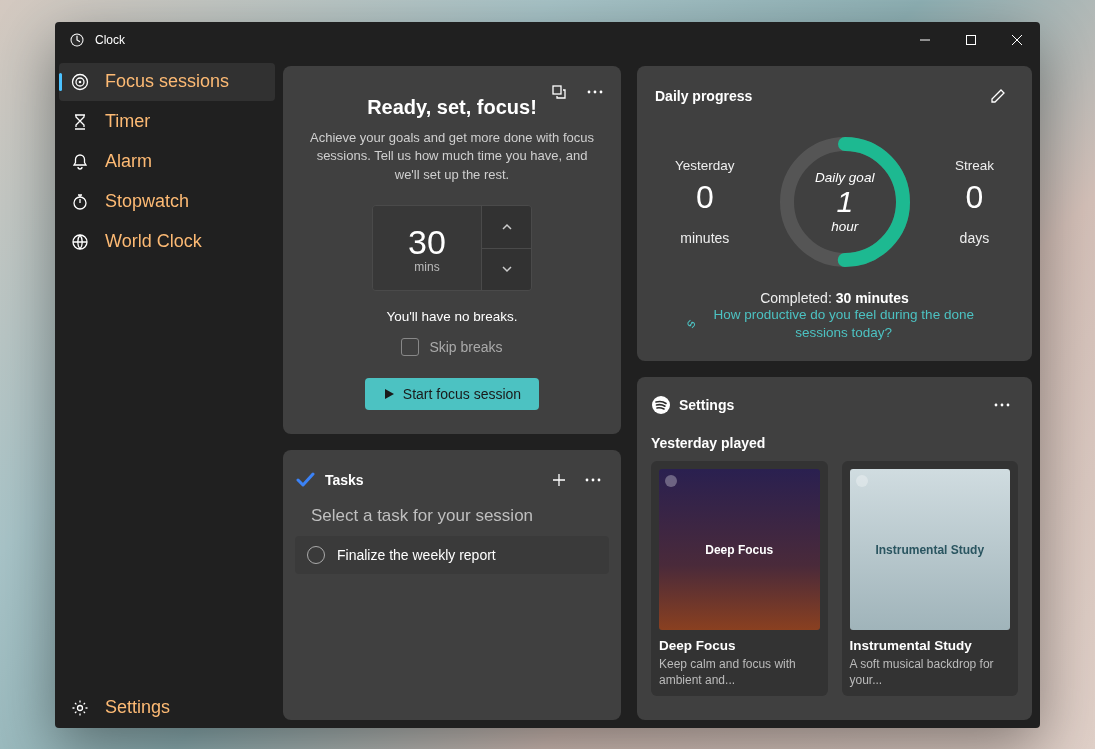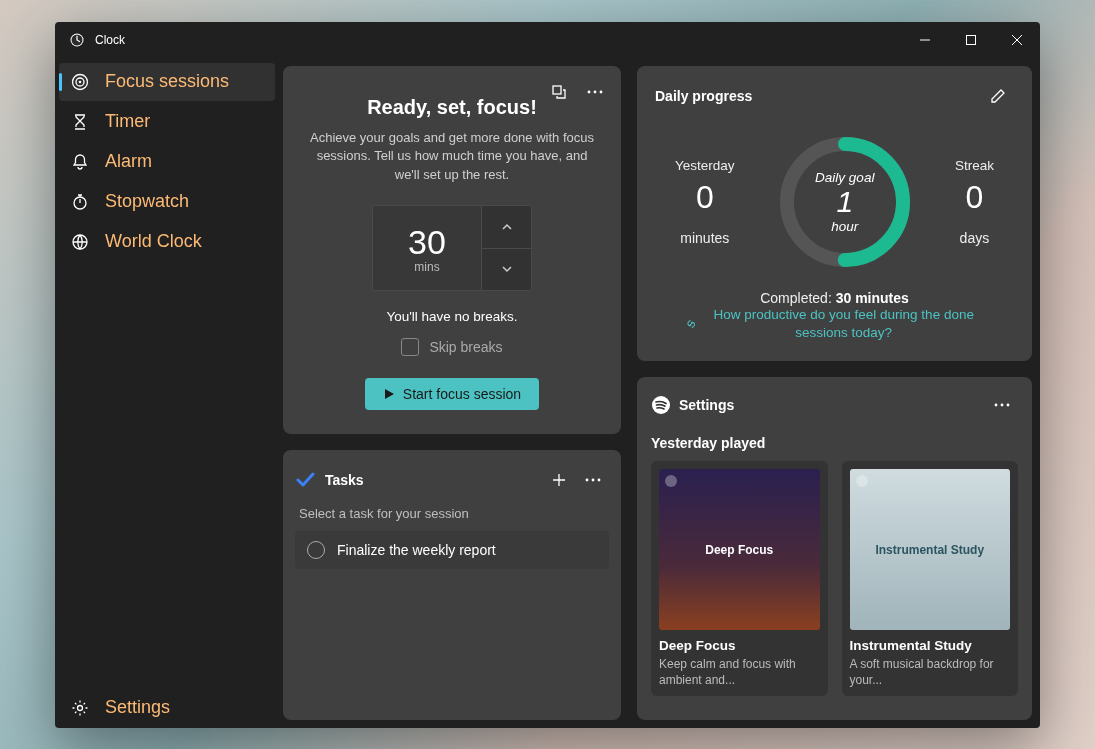--- a/index.html
+++ b/index.html
@@ -74,21 +74,21 @@
     background:#4cc2c2; color:#1a1a1a; border:none; border-radius:4px;
     padding: 8px 18px; font-size:14px; display:inline-flex; align-items:center; gap:8px;
     cursor:pointer; font-weight:400;
   }
 
   .tasks-card { flex:1; padding: 14px 12px; min-height: 210px;}
   .tasks-header { display:flex; align-items:center; gap:10px; margin-bottom:10px;}
   .tasks-header .todo-icon { width:20px;height:20px; }
   .tasks-header .title { font-size:14px; font-weight:600; }
   .tasks-header-actions { margin-left:auto; display:flex; gap:2px;}
-  .tasks-sub { font-size:13px; color:#bfbfbf; margin:4px 4px 10px; }
+  .tasks-sub { font-size:17px; color:#bfbfbf; margin:4px 16px 10px; }
   .task-row {
     background:#3a3a3a; border-radius:4px; padding:10px 12px; display:flex; align-items:center; gap:12px;
     font-size:14px;
   }
   .task-circle { width:18px;height:18px;border:1.5px solid #aaa;border-radius:50%; flex-shrink:0;}
 
   .progress-card { padding: 14px 18px 18px; }
   .progress-header { display:flex; align-items:center; }
   .progress-header .title { font-size:14px; font-weight:600; }
   .edit-btn { margin-left:auto; }

